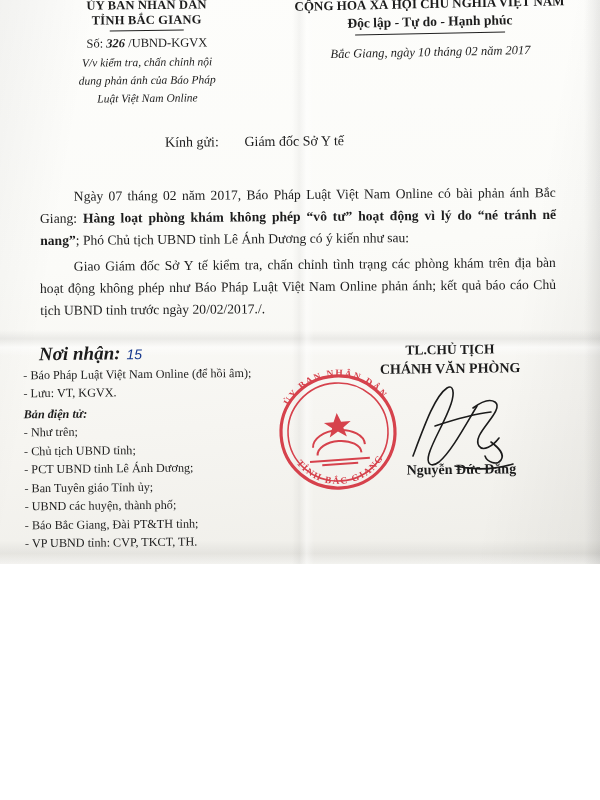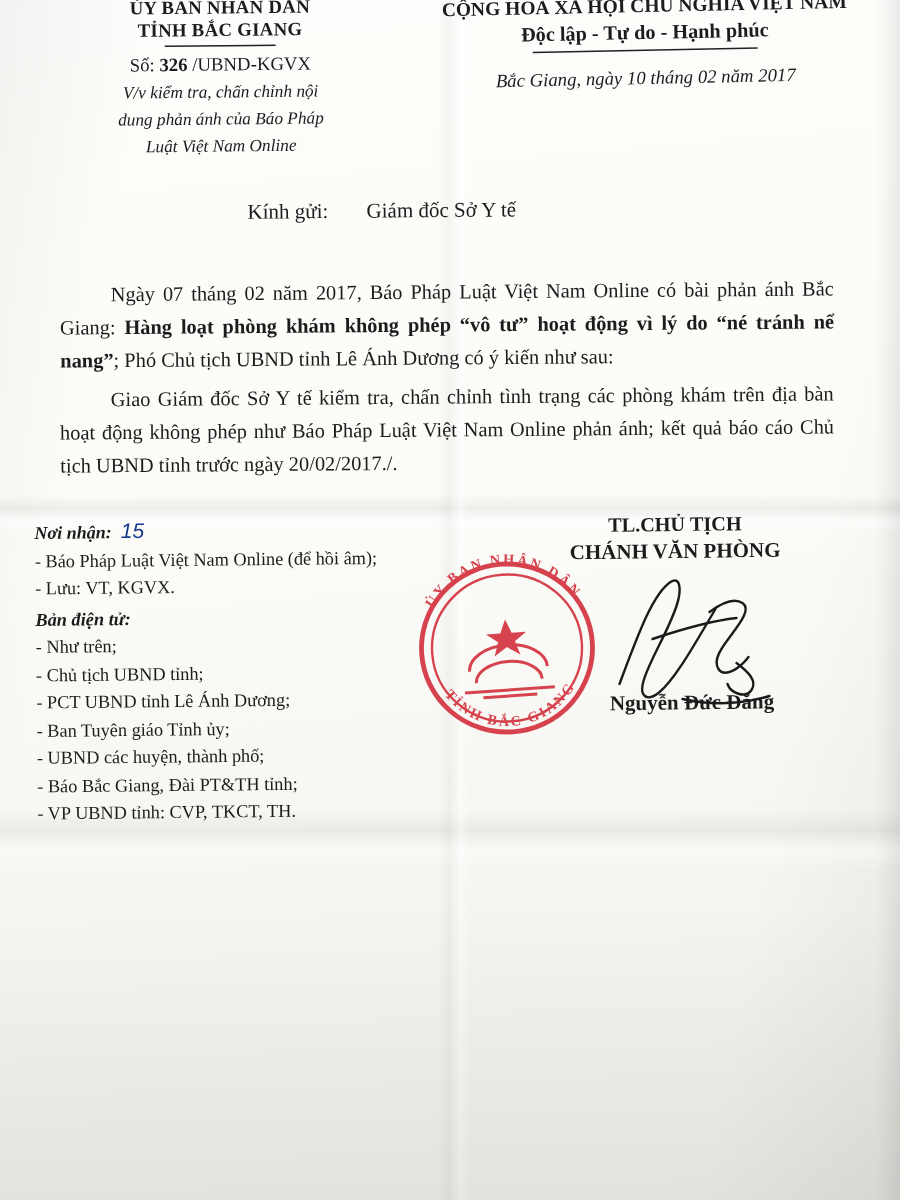--- a/index.html
+++ b/index.html
@@ -10,21 +10,21 @@
     width: 600px;
     height: 800px;
     overflow: hidden;
     background: #ffffff;
     font-family: "Liberation Serif", serif;
     color: #1c1c1c;
   }
   #page {
     position: relative;
     width: 600px;
-    height: 800px;
+    height: 564px;
     background:
       linear-gradient(100deg, rgba(0,0,0,0.045) 0%, rgba(0,0,0,0) 14%, rgba(0,0,0,0) 82%, rgba(0,0,0,0.05) 100%),
       linear-gradient(175deg, #fdfdfb 0%, #fbfbf8 45%, #f6f5f1 72%, #efeee9 100%);
     overflow: hidden;
   }
   
   .fold {
     position: absolute;
     left: 0;
     width: 600px;
@@ -117,20 +117,21 @@
     background: #222;
     margin: 3px auto 4px auto;
   }
   .docnum {
     font-size: 12.5px;
     line-height: 17px;
     margin-top: 4px;
   }
   .docnum .num {
     font-weight: bold;
+    font-style: italic;
   }
   .vv {
     font-size: 11.5px;
     font-style: italic;
     line-height: 15px;
     margin-top: 3px;
   }
   .place-date {
     font-size: 12.5px;
     font-style: italic;
@@ -174,21 +175,22 @@
     left: 24px;
     top: 344px;
     width: 250px;
     font-size: 12.2px;
     line-height: 18.5px;
     transform: rotate(-0.6deg);
   }
   .recips .title {
     font-weight: bold;
     font-style: italic;
-    font-size: 12px;
+    font-size: 19px;
+    margin-left: 16px;
   }
   .recips .handwrite {
     font-family: Liberation Sans, sans-serif;
     font-style: italic;
     color: #15378c;
     font-size: 14px;
     margin-left: 6px;
   }
   .recips .sub {
     font-weight: bold;

